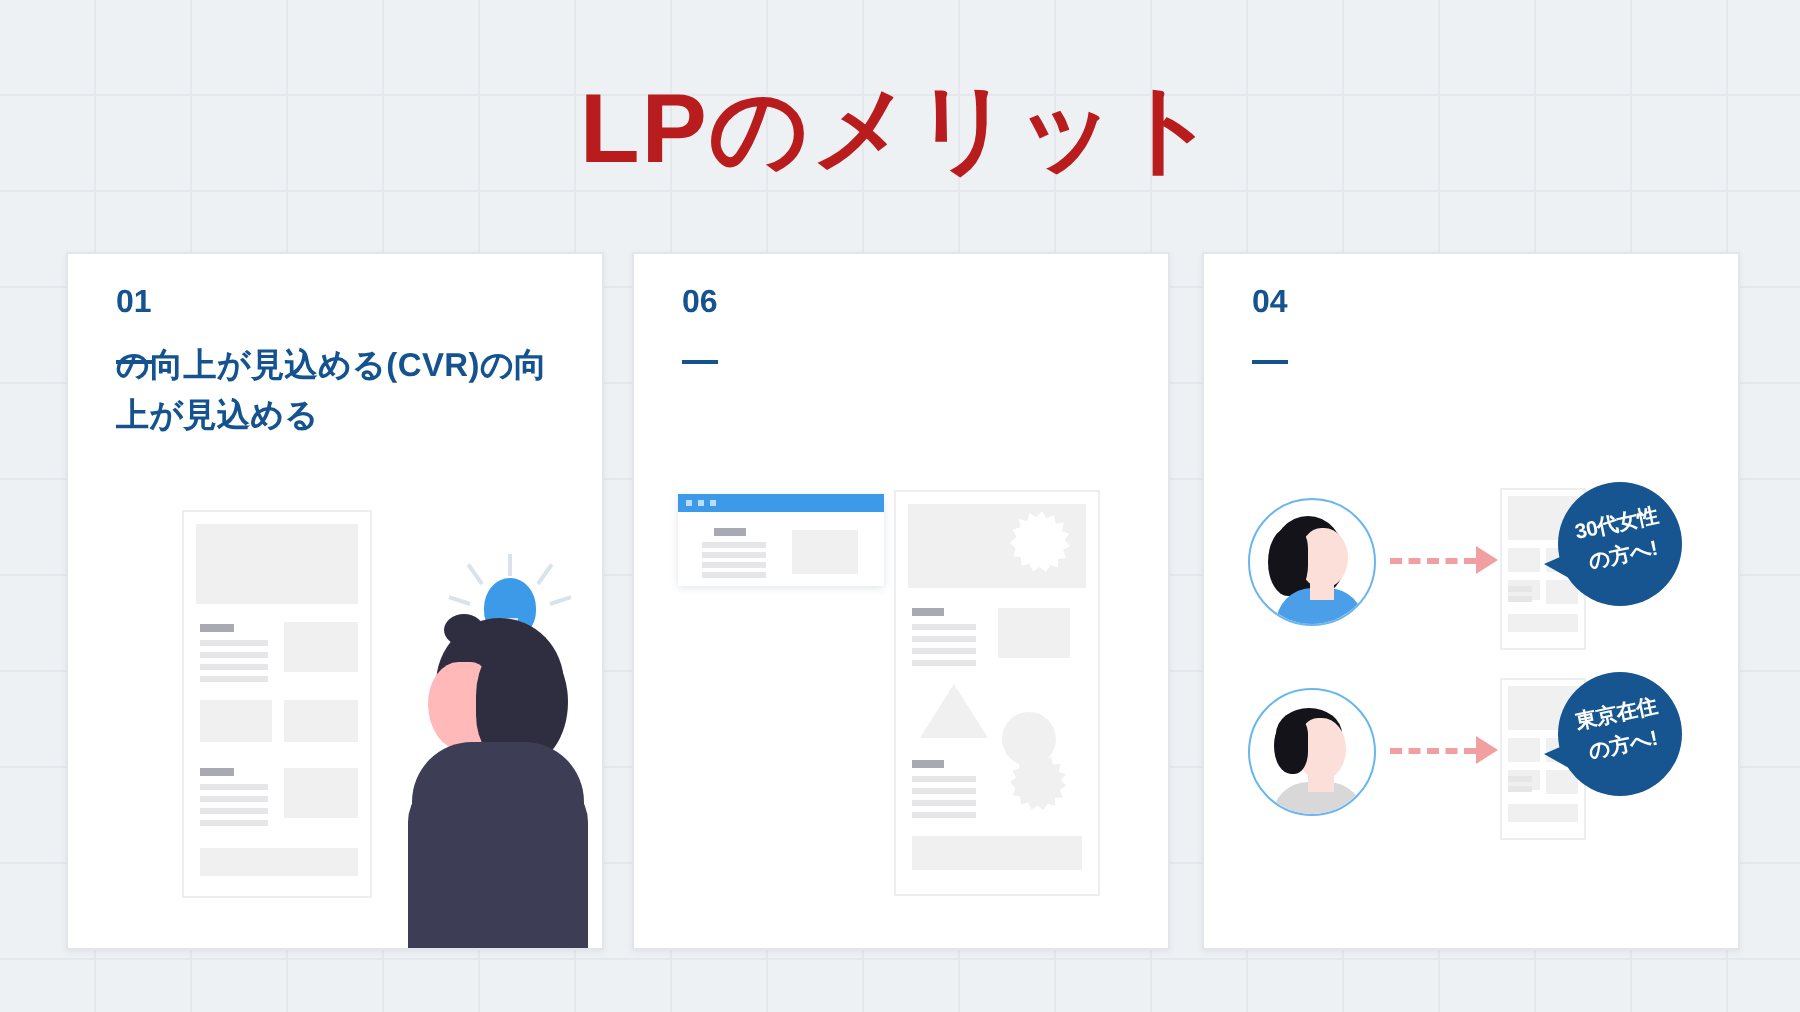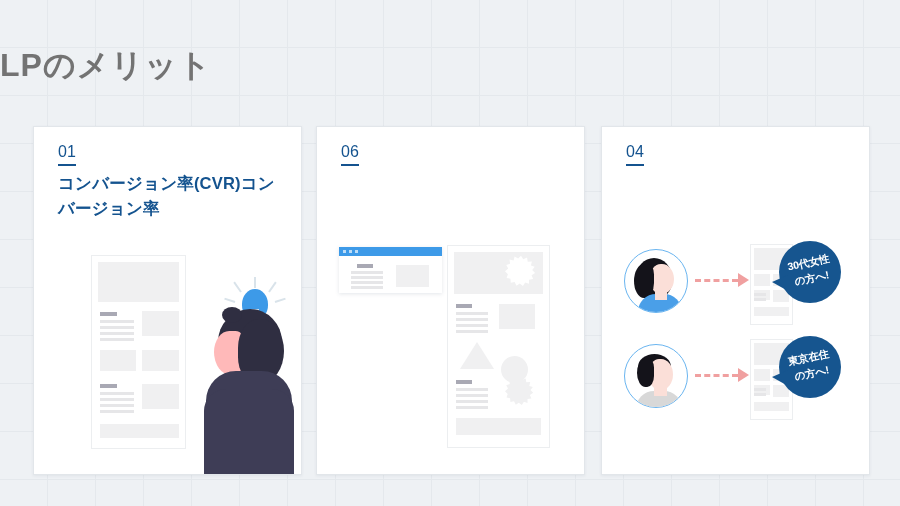--- a/index.html
+++ b/index.html
@@ -21,24 +21,24 @@
     background-image:
       linear-gradient(to right, #e4e8ec 1px, transparent 1px),
       linear-gradient(to bottom, #e4e8ec 1px, transparent 1px);
     background-size: 48px 48px;
     background-position: -1px -1px;
   }
   #page-title {
     position: absolute;
     left: 0; top: 40px;
     width: 900px;
-    text-align: left;
-    font-size: 32px;
+    text-align: center;
+    font-size: 49px;
     font-weight: bold;
-    color: #737373;
+    color: #b91c1c;
     letter-spacing: 1px;
     line-height: 50px;
   }
   .card {
     position: absolute;
     top: 126px;
     width: 267px;
     height: 347px;
     background: #ffffff;
     border: 1px solid #e2e6ea;
@@ -47,23 +47,23 @@
   }
   #card-1 { left: 33px; }
   #card-2 { left: 316px; }
   #card-3 { left: 601px; }
 
   .card-num {
     position: absolute;
     left: 24px;
     top: 16px;
     font-size: 16px;
-    font-weight: normal;
+    font-weight: bold;
     color: #14538f;
-    padding-bottom: 3px;
+    padding-bottom: 19px;
     border-bottom: 2px solid #14538f;
     line-height: 18px;
   }
   .card-head {
     position: absolute;
     left: 24px;
     top: 44px;
     width: 225px;
     font-size: 16.5px;
     font-weight: bold;
@@ -188,21 +188,21 @@
 </style>
 </head>
 <body>
 
 <div id="grid-bg"></div>
 
 <div id="page-title">LPのメリット</div>
 
 <div class="card" id="card-1">
   <div class="card-num">01</div>
-  <div class="card-head">コンバージョン率(CVR)コンバージョン率</div>
+  <div class="card-head">の向上が見込める(CVR)の向上が見込める</div>
 
   <div class="art">
 
     <div class="wf-page" style="left:57px; top:18px; width:93px; height:192px;">
       <div class="wf-block" style="left:6px; top:6px; width:81px; height:40px;"></div>
       <div class="wf-cap" style="left:8px; top:56px; width:17px;"></div>
       <div class="wf-line" style="left:8px; top:64px; width:34px;"></div>
       <div class="wf-line" style="left:8px; top:70px; width:34px;"></div>
       <div class="wf-line" style="left:8px; top:76px; width:34px;"></div>
       <div class="wf-line" style="left:8px; top:82px; width:34px;"></div>

